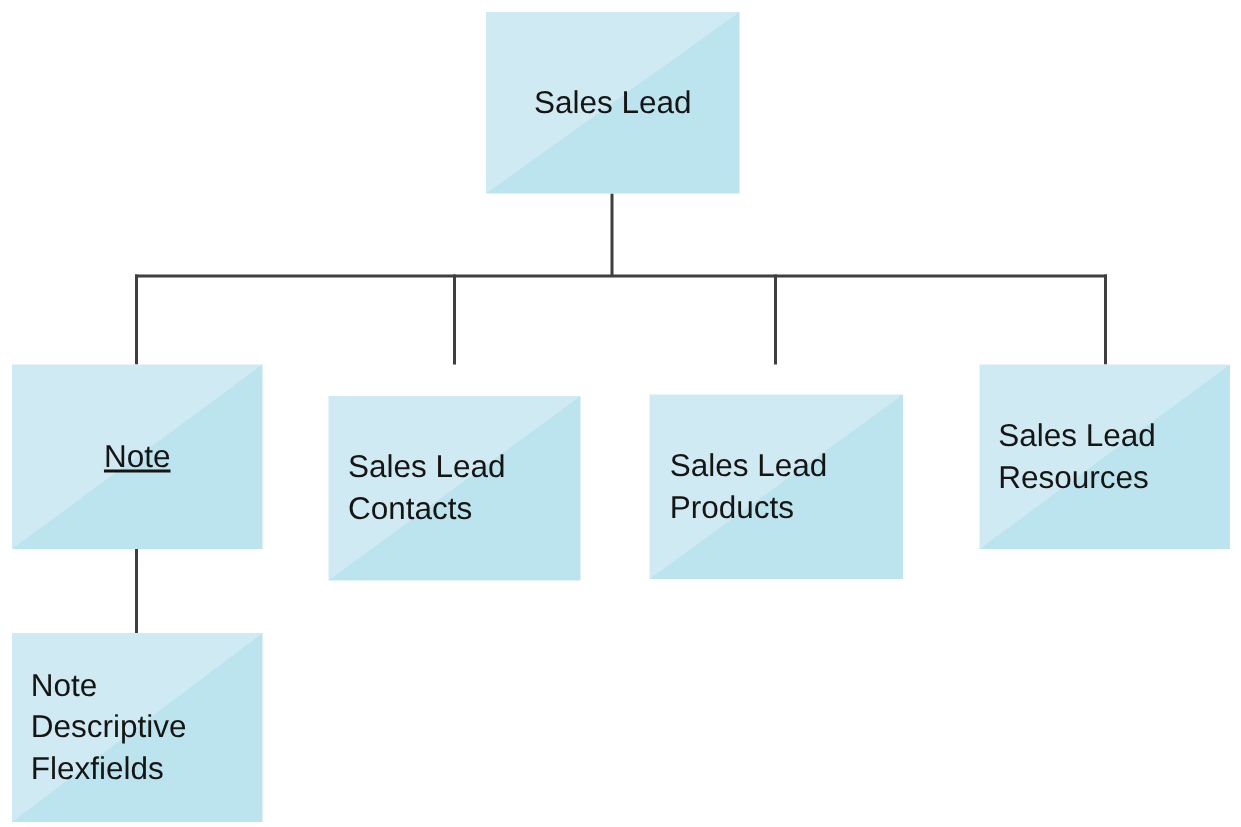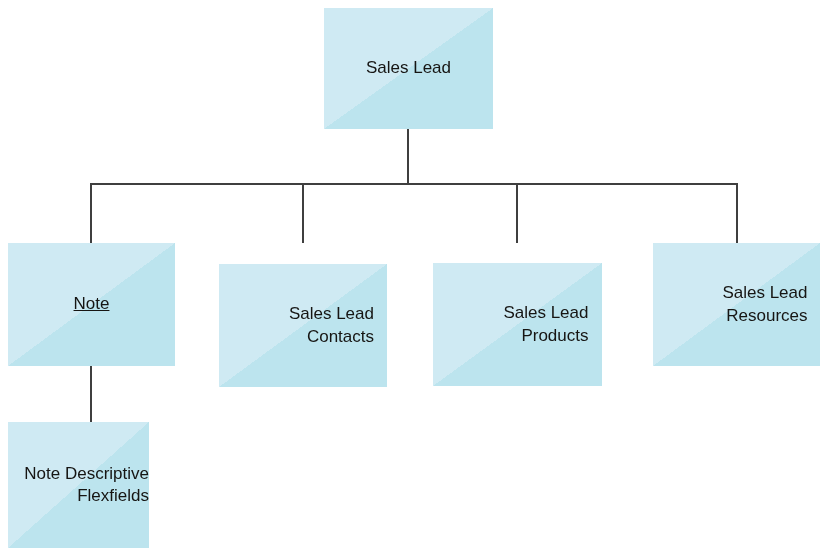--- a/index.html
+++ b/index.html
@@ -14,40 +14,40 @@
     height: 551px;
     background: #ffffff;
     overflow: hidden;
   }
   .node {
     position: absolute;
     background: linear-gradient(to bottom right, #cfeaf3 50%, #bce4ee 50%);
     display: flex;
     align-items: center;
     justify-content: center;
-    text-align: right;
+    text-align: left;
     color: #161513;
-    font-size: 17px;
+    font-size: 21px;
     line-height: 1.3;
   }
   .node .label {
     display: inline-block;
     max-width: 142px;
   }
   .connector {
     position: absolute;
     background: #3f3f3f;
   }
   
   .node-root        { left: 324px; top: 8px;   width: 169px; height: 121px; }
   .node-note        { left: 8px;   top: 243px; width: 167px; height: 123px; text-decoration: underline; }
   .node-contacts    { left: 219px; top: 243px; width: 168px; height: 123px; margin-top: 21px; }
   .node-products    { left: 433px; top: 243px; width: 169px; height: 123px; margin-top: 20px; }
   .node-resources   { left: 653px; top: 243px; width: 167px; height: 123px; }
-  .node-flexfields  { left: 8px;   top: 422px; width: 141px; height: 126px; }
+  .node-flexfields  { left: 8px;   top: 422px; width: 167px; height: 126px; }
   
   .stem-root        { left: 407px; top: 129px; width: 2px;   height: 55px; }
   .bus              { left: 90px;  top: 183px; width: 648px; height: 2px;  }
   .drop-note        { left: 90px;  top: 183px; width: 2px;   height: 60px; }
   .drop-contacts    { left: 302px; top: 183px; width: 2px;   height: 60px; }
   .drop-products    { left: 516px; top: 183px; width: 2px;   height: 60px; }
   .drop-resources   { left: 736px; top: 183px; width: 2px;   height: 60px; }
   .stem-note-child  { left: 90px;  top: 366px; width: 2px;   height: 56px; }
 </style>
 </head>

